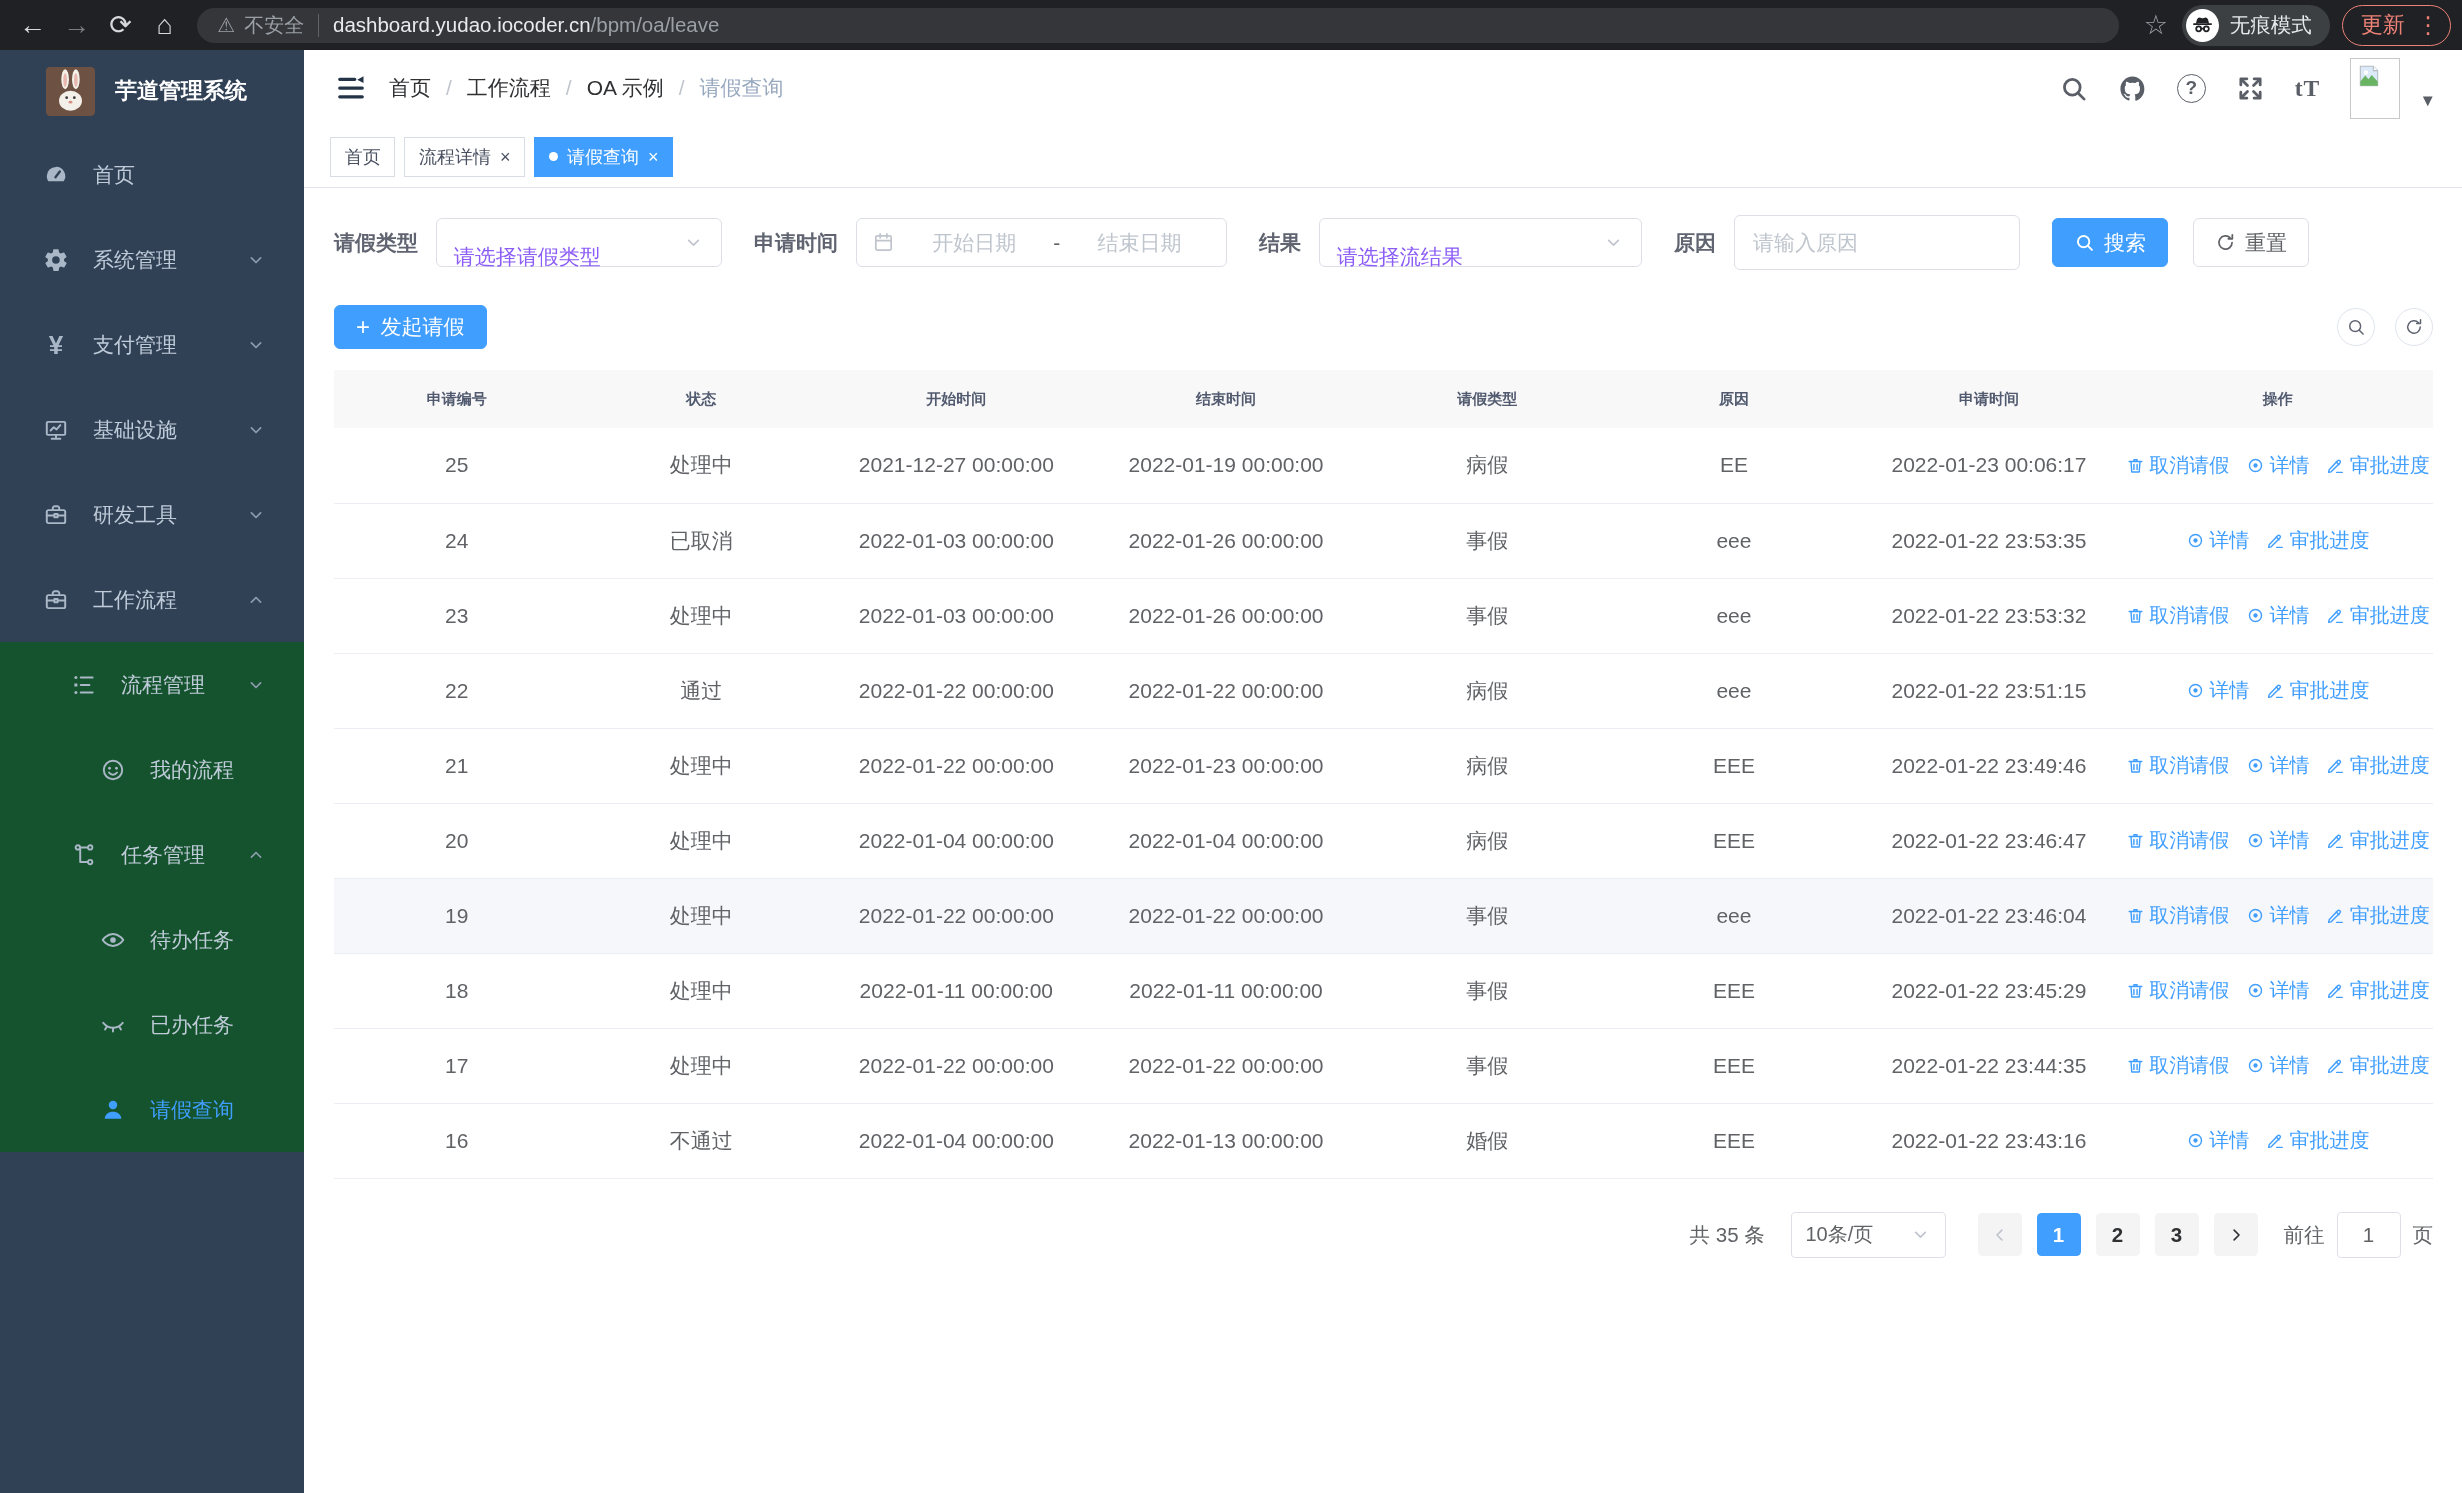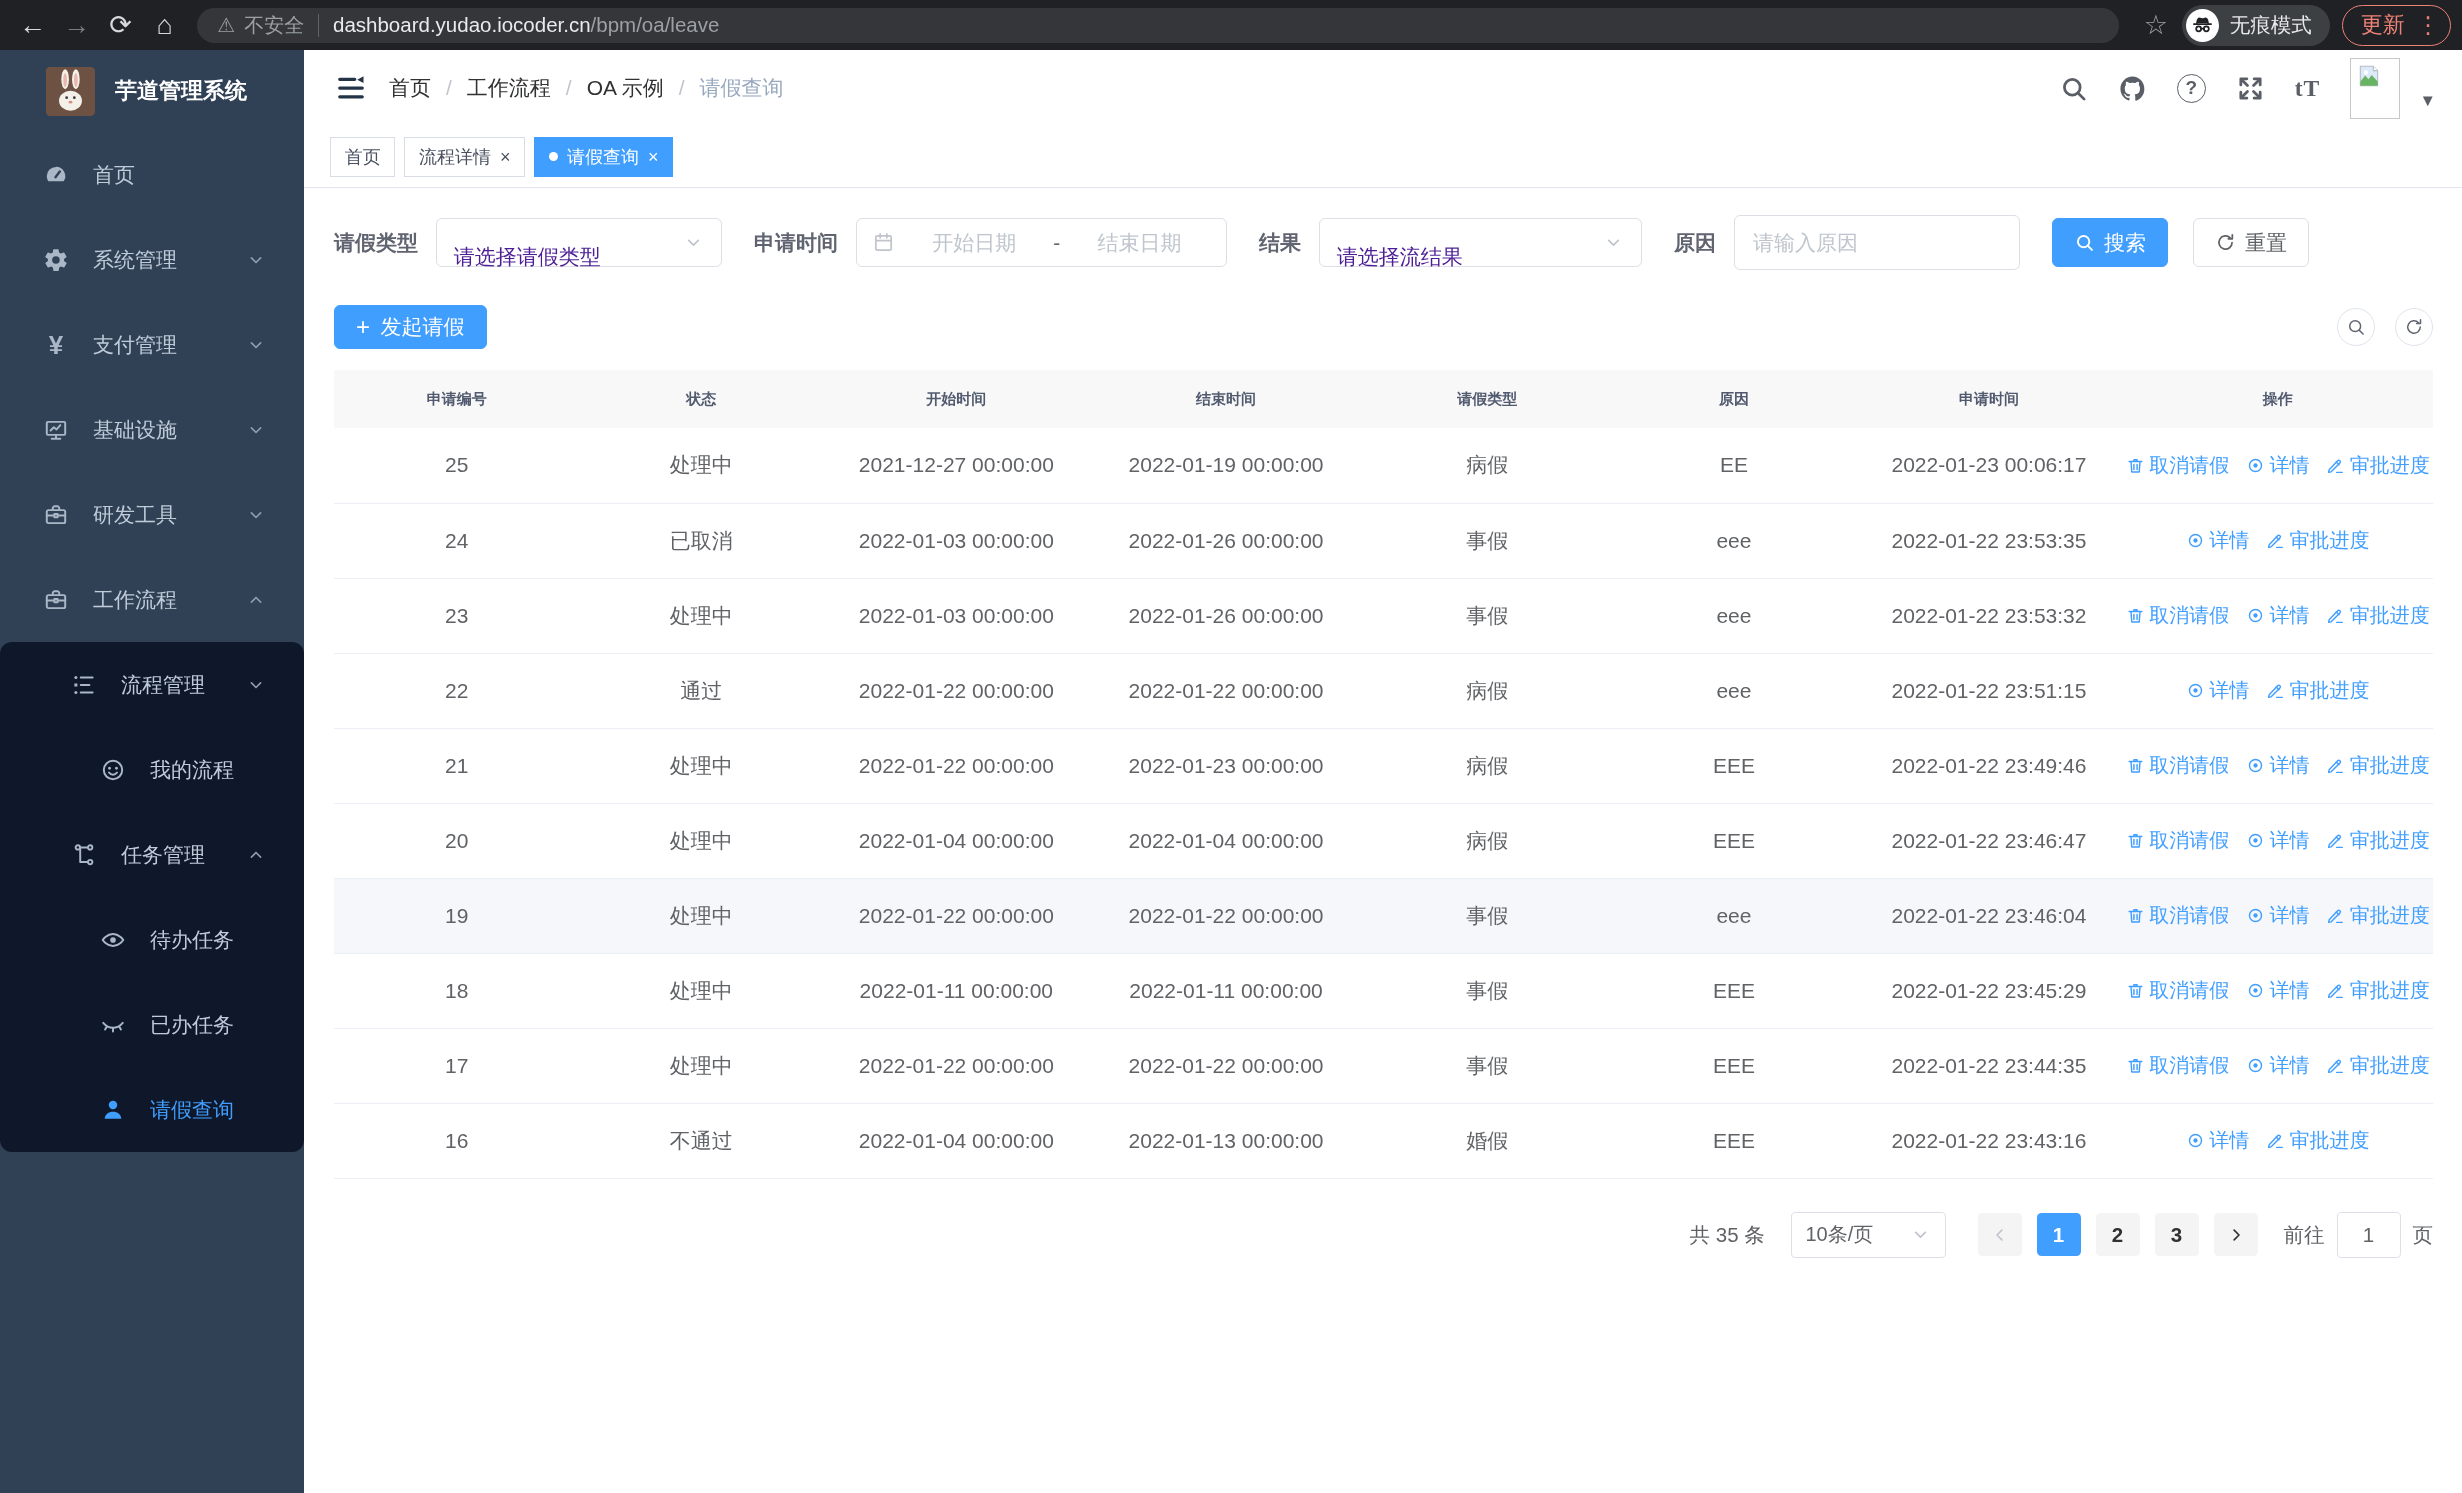--- a/index.html
+++ b/index.html
@@ -37,21 +37,21 @@
   .logo-title { color:#fff; font-size:22px; font-weight:700; }
 
   .menu-item { height:85px; display:flex; align-items:center; font-size:21px; color:#bfcbd9;
     cursor:pointer; position:relative; }
   .menu-item.lvl0 { padding-left:43px; }
   .menu-item.lvl1 { padding-left:71px; }
   .menu-item.lvl2 { padding-left:100px; }
   .mi-icon { width:26px; height:26px; margin-right:24px; color:#a9b7c6; flex-shrink:0;
     display:flex; align-items:center; justify-content:center; font-size:24px; }
   .mi-chev { position:absolute; right:38px; width:20px; height:20px; color:#8d9bae; }
-  .submenu-block { background:#0f172a;border-radius:12px; }
+  .submenu-block { background:#14532d; }
   .menu-item.active, .menu-item.active .mi-icon { color:#409eff; }
 
   .main { flex:1; display:flex; flex-direction:column; min-width:0; background:#fff; }
 
   
   .navbar { height:76px; display:flex; align-items:center; padding:0 26px 0 32px; }
   .hamburger { width:30px; height:30px; color:#243447; cursor:pointer; flex-shrink:0; }
   .breadcrumb { margin-left:23px; display:flex; align-items:center; gap:15px; font-size:21px; color:#303133; }
   .bc-sep { color:#c0c4cc; }
   .bc-item.last { color:#97a8be; }
@@ -77,21 +77,21 @@
   
   .content { flex:1; padding:27px 29px 0 30px; }
 
   .filter-row { display:flex; align-items:center; margin-bottom:35px; }
   .f-group { display:flex; align-items:center; margin-right:32px; }
   .f-label { font-size:21px; color:#5f6470; font-weight:600; margin-right:18px; white-space:nowrap; }
   .control { height:49px; border:0.8px solid #dcdfe6; border-radius:6px; background:#fff;
     display:flex; align-items:center; }
   .sel { width:286px; padding:0 16.7px; justify-content:space-between; cursor:pointer; }
   .sel-sm { width:228px; }
-  .placeholder { color:#4c1d95; font-size:21px;margin-top:28px; }
+  .placeholder { color:#8b5cf6; font-size:21px;margin-top:28px; }
   .chev-ic { width:21px; height:21px; color:#c0c4cc; flex-shrink:0; }
   .date-range { width:371px; padding:0 15px; gap:7.6px; cursor:text; }
   .cal-ic { width:23px; height:23px; color:#c0c4cc; flex-shrink:0; }
   .dr-text { flex:1; text-align:center; color:#bfc5cd; font-size:21px; }
   .dr-dash { color:#606266; font-size:21px; }
   input.txt { height:55px; width:286px; border:0.8px solid #dcdfe6; border-radius:6px;
     padding:0 18px; font-size:21px; color:#606266; outline:none;
     font-family:"Liberation Sans","DejaVu Sans",sans-serif; }
   input.txt::placeholder { color:#bfc5cd; }
 

